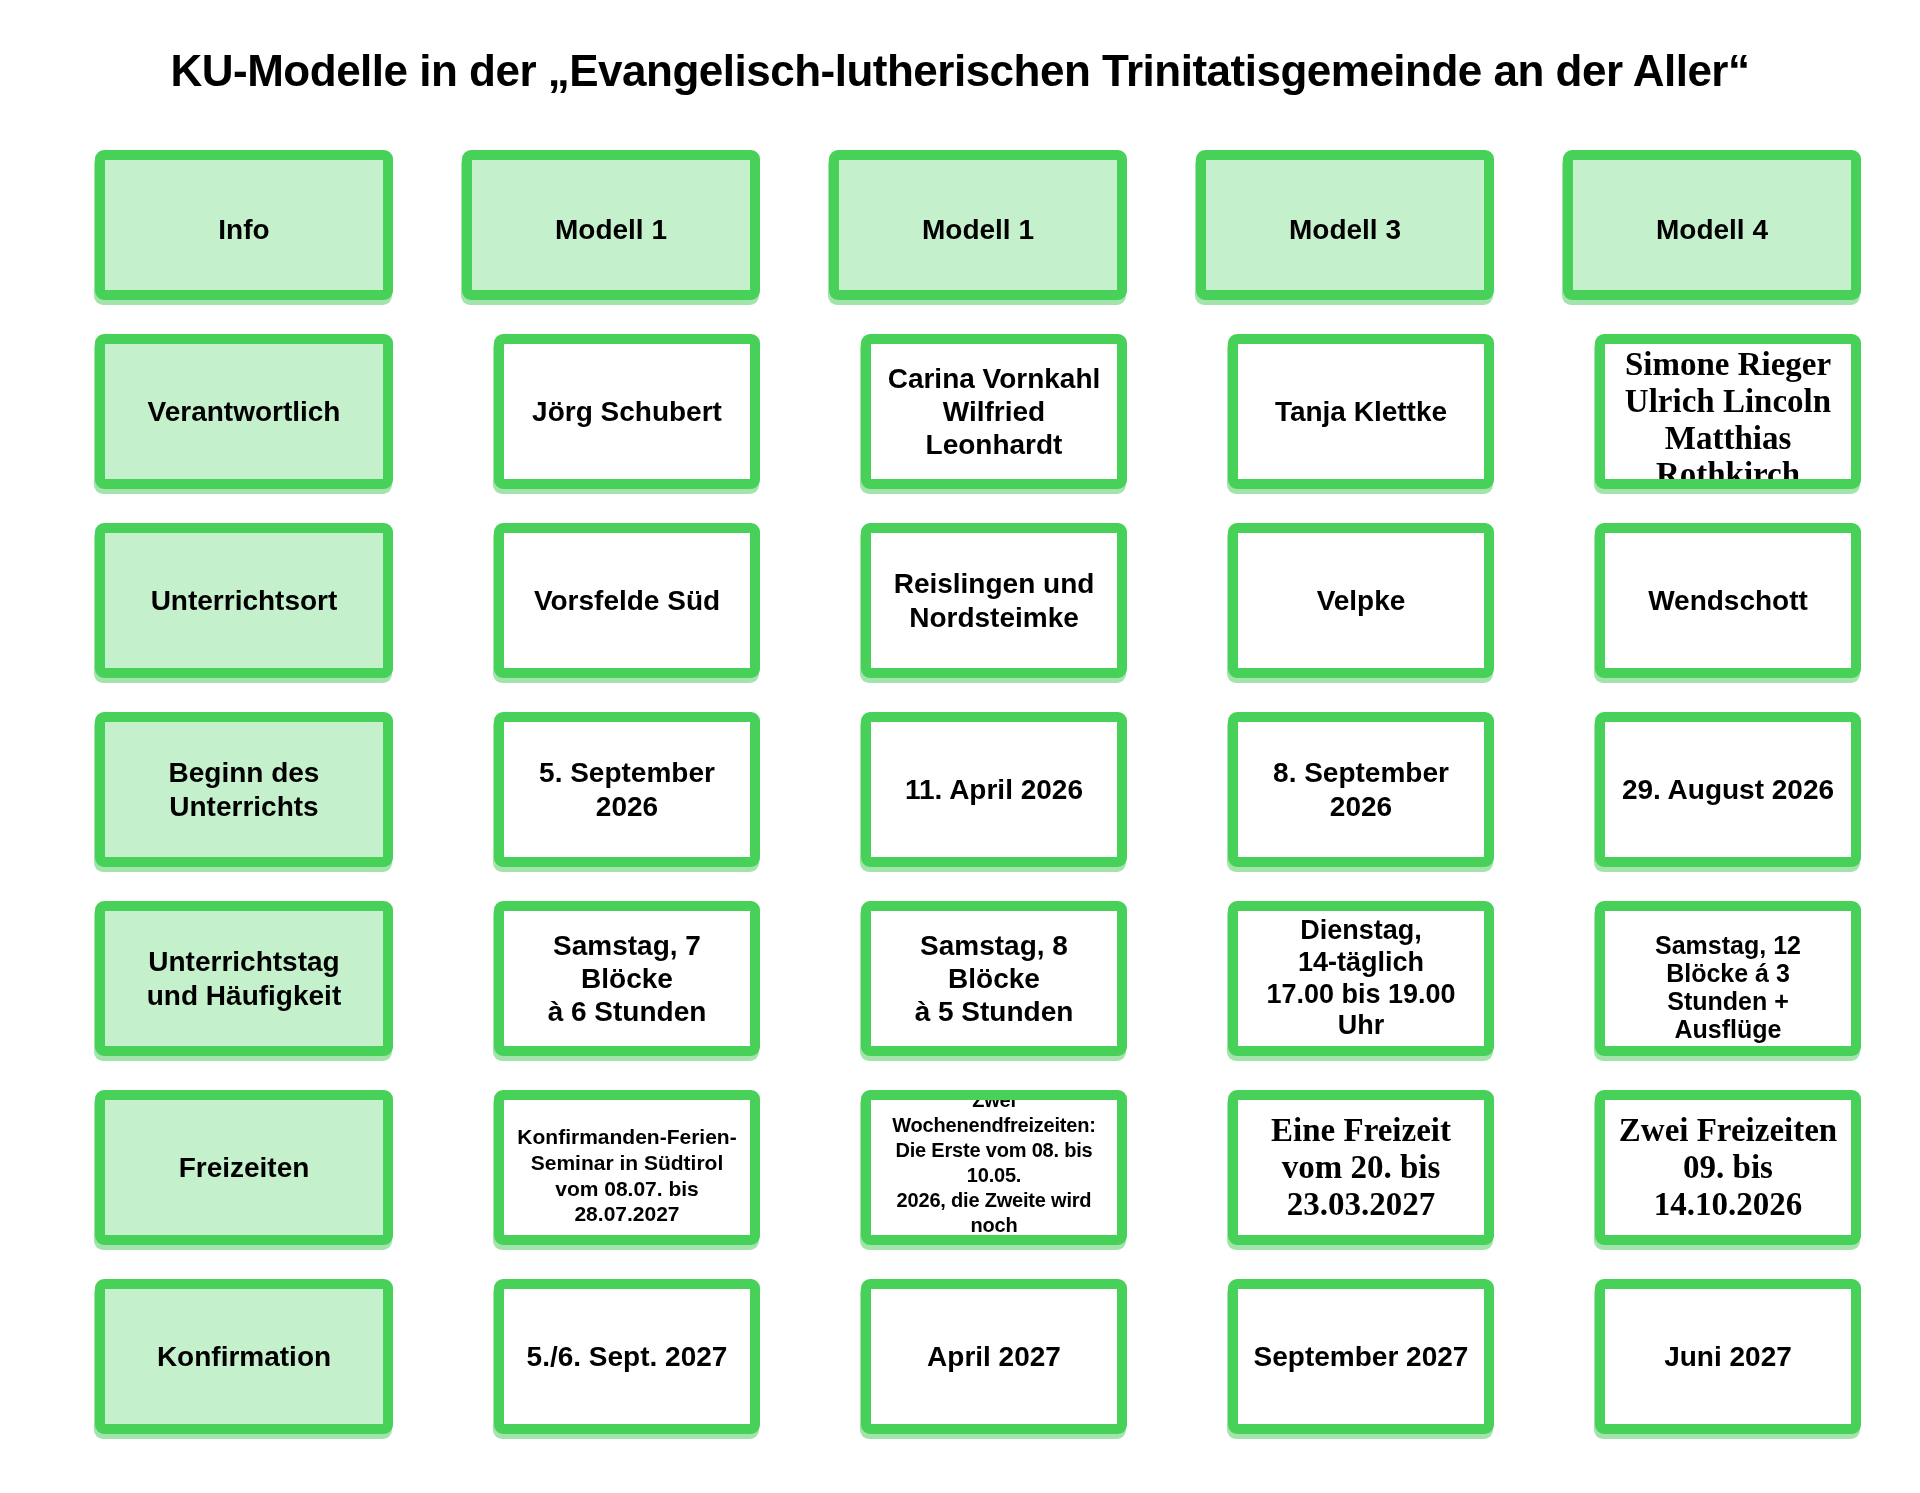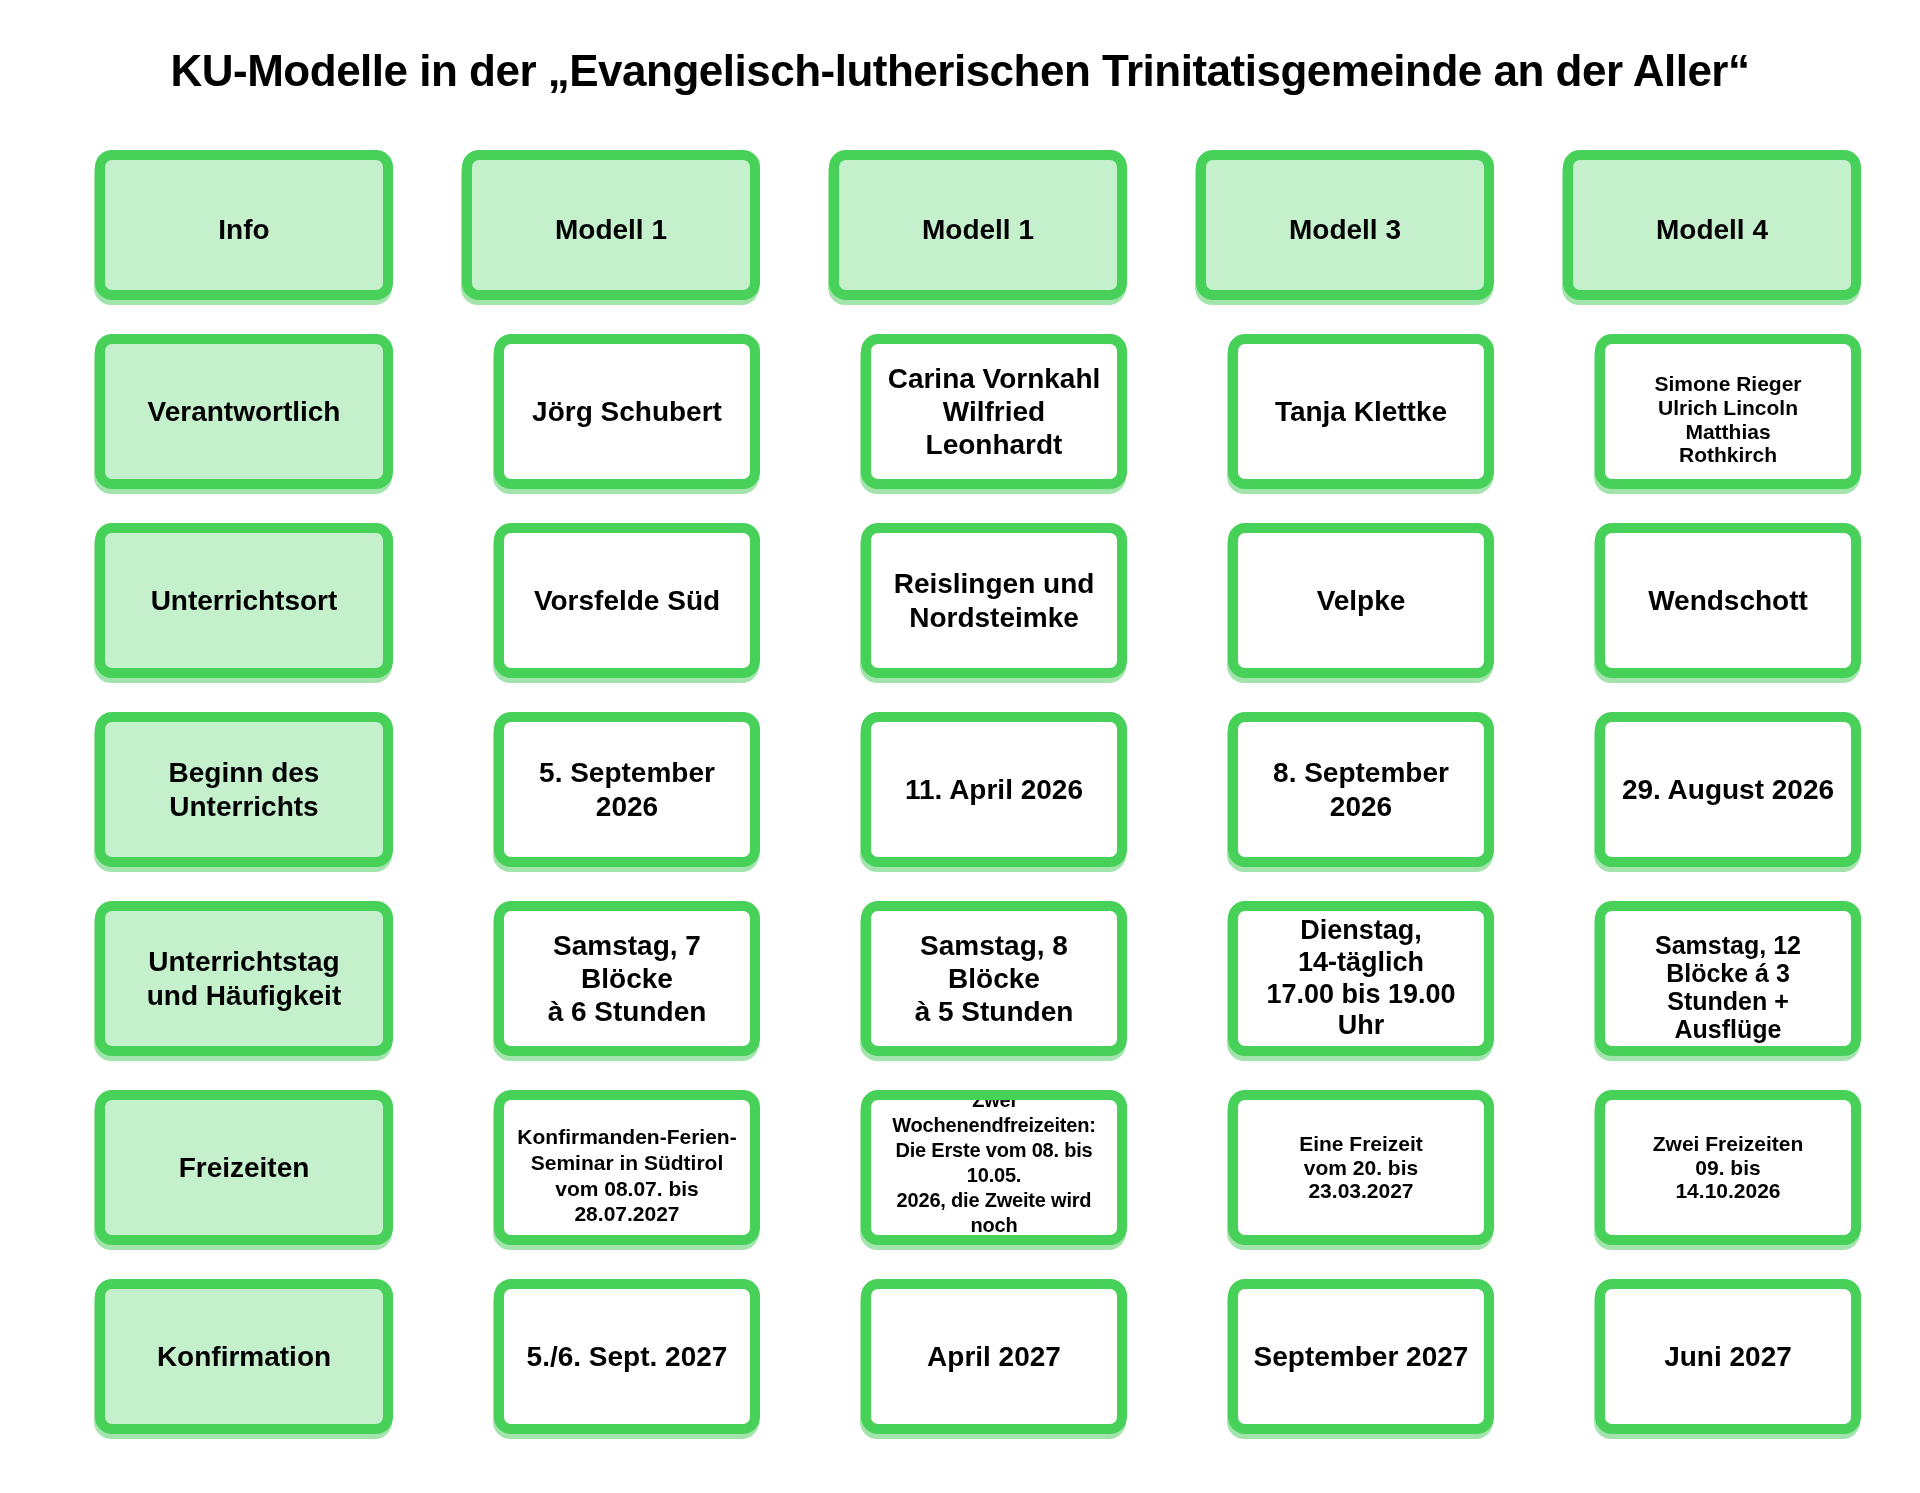--- a/index.html
+++ b/index.html
@@ -29,21 +29,21 @@
     top: 150px;
     display: grid;
     grid-template-columns: repeat(5, 298px);
     grid-template-rows: 150px repeat(6, 155px);
     column-gap: 69px;
     row-gap: 34px;
   }
   .cell {
     box-sizing: border-box;
     border: 10px solid #47d159;
-    border-radius: 17px;
+    border-radius: 9px;
     background: #ffffff;
     display: flex;
     align-items: center;
     justify-content: center;
     text-align: center;
     white-space: pre-line;
     font-weight: bold;
     font-size: 28px;
     line-height: 1.18;
     padding: 24px 4px;
@@ -57,21 +57,21 @@
     padding-top: 34px;
   }
   .cell.data-cell {
     padding-bottom: 24px;
     margin-left: 32px;
   }
   .cell.tall {
     padding-bottom: 8px;
   }
   .fs27 { font-size: 27px; }
-  .fs26 { font-size: 21px; line-height: 1.12; }
+  .fs26 { font-size: 33px; line-height: 1.12; font-family: Liberation Serif, serif; }
   .fs25 { font-size: 25px; line-height: 1.12; }
   .fs21 { font-size: 21px; line-height: 1.22; }
   .fs20 { font-size: 20px; line-height: 1.25; letter-spacing: -0.2px; }
 </style>
 </head>
 <body>
 
 <div class="title">KU-Modelle in der „Evangelisch-lutherischen Trinitatisgemeinde an der Aller“</div>
 
 <div class="grid">

